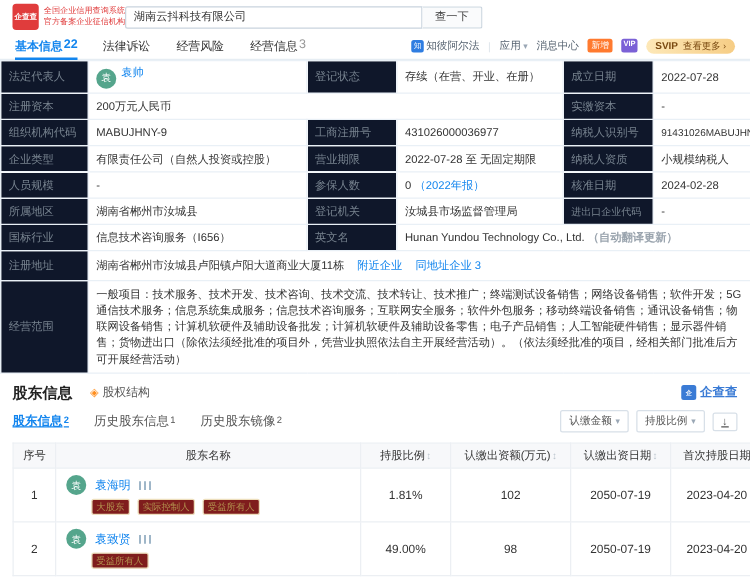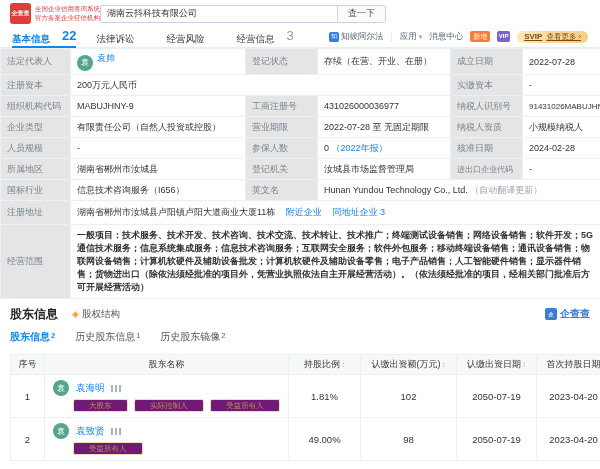--- a/index.html
+++ b/index.html
@@ -13,79 +13,79 @@
   .tagline { margin-left:4px; color:#e03c3c; font-size:6.5px; line-height:1.3; white-space:nowrap; }
   .search-wrap { display:flex; align-items:center; }
   .search-input { width:238px; height:18px; border:1px solid #c9d4de; border-radius:2px 0 0 2px;
     padding:0 6px; font-size:9px; color:#333; outline:none; font-family:inherit; }
   .search-btn { height:18px; border:1px solid #c9d4de; border-left:none; background:#fafbfc;
     font-size:9px; color:#444; padding:0 10px; border-radius:0 2px 2px 0; cursor:pointer; font-family:inherit; }
 
   
   .nav { display:flex; align-items:center; border-bottom:1px solid #e6edf3; padding:0 12px; height:22px; }
   .tab { font-size:9.5px; color:#333; margin-right:20px; height:22px; line-height:20px; cursor:pointer; white-space:nowrap; }
-  .tab .cnt { font-size:13px; color:#999; margin-left:12px; vertical-align:2px; }
+  .tab .cnt { font-size:10px; color:#999; margin-left:1px; vertical-align:2px; }
   .tab.active { color:#1285ee; font-weight:bold; border-bottom:2px solid #1285ee; }
   .tab.active .cnt { color:#1285ee; }
   .nav-right { margin-left:auto; display:flex; align-items:center; gap:7px; font-size:8.5px; color:#556270; white-space:nowrap; }
   .zhibi-icon { width:10px; height:10px; background:#2f7de1; border-radius:2px; color:#fff; font-size:6px;
     display:inline-flex; align-items:center; justify-content:center; }
   .nav-item { display:inline-flex; align-items:center; gap:2px; cursor:pointer; }
   .caret { font-size:7px; color:#9aa7b5; }
   .vsep { color:#dde4ea; }
   .pill-new { background:#ff7a2f; color:#fff; font-size:7px; padding:0 3px; border-radius:2px; line-height:11px; }
   .vip-ico { width:13px; height:11px; background:#7b61d6; border-radius:2px; color:#fff; font-size:6px;
     text-align:center; line-height:11px; font-weight:bold; }
   .svip-pill { background:linear-gradient(90deg,#fde8b8,#f6cd85); color:#7a4a12; border-radius:8px;
-    padding:1px 7px; font-size:8px; font-weight:bold; display:inline-flex; gap:4px; align-items:center; cursor:pointer;text-decoration:underline; }
+    padding:1px 7px; font-size:8px; font-weight:bold; display:inline-flex; gap:4px; align-items:center; cursor:pointer; }
   .svip-more { font-weight:normal; font-size:7.5px; }
 
   
   .info-table { width:600px; border-collapse:collapse; table-layout:fixed; }
   .info-table td { border:1px solid #e9f0f6; font-size:9px; padding:3px 6px; vertical-align:middle; overflow:hidden; }
-  .info-table td.lbl { background:#e5e5e5; color:#77838f; white-space:nowrap; }
+  .info-table td.lbl { background:#0f172a; color:#77838f; white-space:nowrap; }
   tr.r1 { height:26px; } tr.rn { height:21px; } tr.r8 { height:24px; } tr.r9 { height:74px; }
   .avatar { width:16px; height:16px; border-radius:50%; background:#55a58c; color:#fff; font-size:8px;
     display:inline-flex; align-items:center; justify-content:center; margin-right:4px; vertical-align:-4px; flex:none; }
   .link { color:#1285ee; cursor:pointer; text-decoration:none; }
-  .note { color:#9aa4ae; }
-  .scope-val { line-height:13px; max-height:67px; overflow:hidden; color:#333;font-weight:bold; }
+  .note { color:#9aa4ae;font-weight:bold; }
+  .scope-val { line-height:13px; max-height:67px; overflow:hidden; color:#333; }
   .addr-links { margin-left:8px; white-space:nowrap; }
 
   
   .sh-section { padding:5px 10px 0; }
   .sh-head { display:flex; align-items:center; height:20px; }
   .sh-title { font-size:12px; font-weight:bold; color:#222; }
   .equity { margin-left:14px; display:inline-flex; align-items:center; gap:3px; font-size:9.5px; color:#555; cursor:pointer; }
   .equity-icon { color:#ff8f1f; font-size:9px; }
   .qcc-mark { margin-left:auto; display:inline-flex; align-items:center; gap:3px; }
   .qcc-mark-icon { width:12px; height:12px; background:#3a7bd5; border-radius:2px; color:#fff; font-size:5px;
     display:inline-flex; align-items:center; justify-content:center; font-weight:bold; }
   .qcc-mark-text { color:#3a7bd5; font-size:10px; font-weight:bold; }
   .sh-tabs { display:flex; align-items:center; height:26px; }
   .sh-tab { font-size:10px; color:#555; margin-right:20px; cursor:pointer; white-space:nowrap; }
-  .sh-tab.active { color:#1285ee; font-weight:bold; }
+  .sh-tab.active { color:#1285ee; font-weight:bold;text-decoration:underline; }
   .sh-tab .cnt { font-size:7.5px; margin-left:1px; vertical-align:2px; }
   .sh-actions { margin-left:auto; display:flex; gap:6px; align-items:center; }
   .btn { border:1px solid #d8e0e8; border-radius:2px; background:#fff; font-size:8.5px; color:#555;
     padding:2px 6px; display:inline-flex; align-items:center; gap:3px; cursor:pointer; font-family:inherit; }
   .dl-icon { font-size:9px; line-height:8px; border-bottom:1px solid currentColor; padding:0 1px; }
 
   .sh-table { width:100%; border-collapse:collapse; table-layout:fixed; margin-top:4px; }
   .sh-table th { background:#f7f8fa; border:1px solid #eceff3; font-size:9px; color:#333; font-weight:normal;
     height:20px; padding:2px 3px; white-space:nowrap; overflow:hidden; }
   .sh-table td { border:1px solid #eceff3; font-size:9.5px; padding:5px 4px; text-align:center; color:#333; vertical-align:middle; }
   .sh-table td.name-cell { text-align:left; padding-left:8px; }
   .sort { color:#b9c3cc; font-size:8px; margin-left:1px; }
   .name-line { display:flex; align-items:center; gap:3px; }
   .bars-icon { display:inline-block; width:10px; height:7px; margin-left:3px;
     background:repeating-linear-gradient(90deg,#9fb6c8 0 2px,transparent 2px 4px); cursor:pointer; }
   .tag-row { margin:3px 0 0 20px; }
-  .tag { display:inline-block; background:#701a75; border:1px solid #eddfbd; color:#b2924e;
-    font-size:7.5px; line-height:11px; padding:0 15px; border-radius:2px; margin-right:4px; white-space:nowrap; }
+  .tag { display:inline-block; background:#7f1d1d; border:1px solid #eddfbd; color:#b2924e;
+    font-size:7.5px; line-height:11px; padding:0 3px; border-radius:2px; margin-right:4px; white-space:nowrap; }
 </style>
 </head>
 <body>
 
 <div class="header">
   <div class="logo-box">企查查</div>
   <div class="tagline">
     <div>全国企业信用查询系统</div>
     <div>官方备案企业征信机构</div>
   </div>
@@ -234,20 +234,33 @@
 
   <div class="sh-tabs">
     <span class="sh-tab active">
       <span>股东信息</span><span class="cnt">2</span>
     </span>
     <span class="sh-tab">
       <span>历史股东信息</span><span class="cnt">1</span>
     </span>
     <span class="sh-tab">
       <span>历史股东镜像</span><span class="cnt">2</span>
+    </span>
+    <span class="sh-actions">
+      <button class="btn">
+        <span>认缴金额</span>
+        <span class="caret">▾</span>
+      </button>
+      <button class="btn">
+        <span>持股比例</span>
+        <span class="caret">▾</span>
+      </button>
+      <button class="btn">
+        <span class="dl-icon">↓</span>
+      </button>
     </span>
   </div>
 
   <table class="sh-table">
     <colgroup>
         <col style="width:34px">
         <col style="width:244px">
         <col style="width:72px">
         <col style="width:96px">
         <col style="width:80px">

